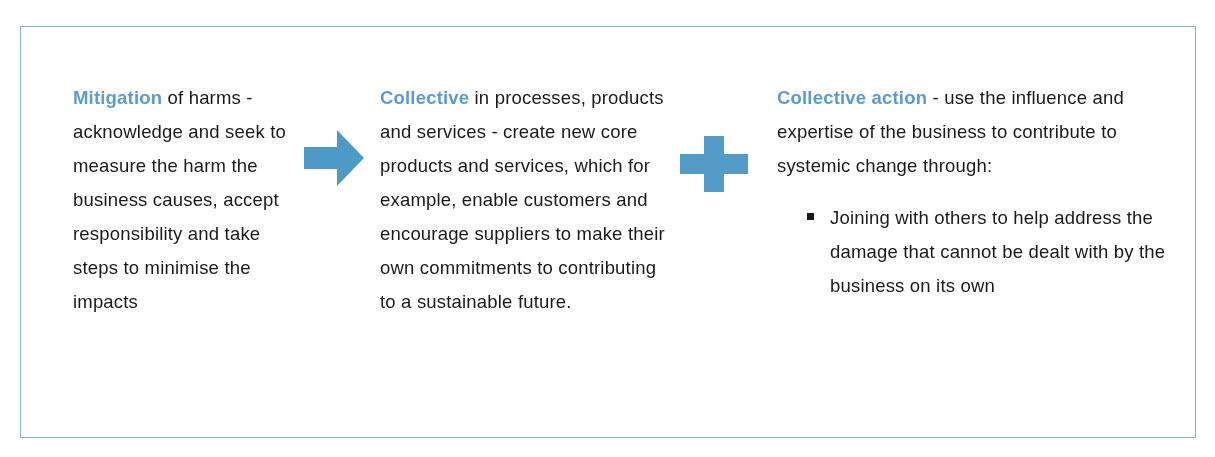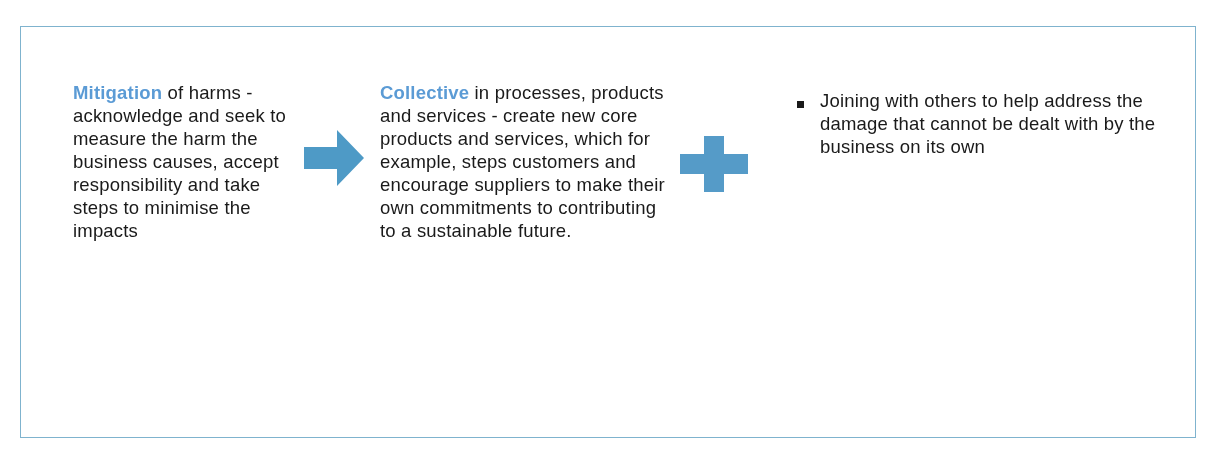--- a/index.html
+++ b/index.html
@@ -30,21 +30,21 @@
     height: 412px;
     border: 1.5px solid #7fb3ce;
     background: #ffffff;
     box-sizing: border-box;
   }
 
   
   .col {
     position: absolute;
     font-size: 18.5px;
-    line-height: 23px;
+    line-height: 34px;
     color: #1a1a1a;
     letter-spacing: 0.01em;
   }
 
   .col-mitigation {
     left: 52px;
     top: 54px;
     width: 225px;
   }
 
@@ -61,21 +61,21 @@
   }
 
   .lead {
     color: #5b9bd5;
     font-weight: bold;
   }
 
   
   .bullets {
     list-style: none;
-    margin: 8px;
+    margin: 18px;
     padding: 0;
   }
   .bullets li {
     position: relative;
     padding-left: 35px;
     margin: 0;
   }
   .bullet-marker {
     position: absolute;
     left: 12px;
@@ -111,30 +111,33 @@
       <span class="lead">Mitigation</span><span> of harms - acknowledge and seek to measure the harm the business causes, accept responsibility and take steps to minimise the impacts</span>
     </div>
 
     <div class="arrow-icon">
       <svg width="60" height="56" viewBox="0 0 60 56" xmlns="http://www.w3.org/2000/svg">
         <polygon points="0,17 33,17 33,0 60,28 33,56 33,39 0,39" fill="#4e9ac6"></polygon>
       </svg>
     </div>
 
     <div class="col col-innovation">
-      <span class="lead">Collective</span><span> in processes, products and services - create new core products and services, which for example, steps customers and encourage suppliers to make their own commitments to contributing to a sustainable future.</span>
+      <span class="lead">Collective</span><span> in processes, products and services - create new core products and services, which for example, enable customers and encourage suppliers to make their own commitments to contributing to a sustainable future.</span>
     </div>
 
     <div class="plus-icon">
       <svg width="68" height="56" viewBox="0 0 68 56" xmlns="http://www.w3.org/2000/svg">
         <polygon points="24,0 44,0 44,18 68,18 68,38 44,38 44,56 24,56 24,38 0,38 0,18 24,18" fill="#559bc8"></polygon>
       </svg>
     </div>
 
     <div class="col col-collective">
+      <div>
+        <span class="lead">Collective action</span><span> - use the influence and expertise of the business to contribute to systemic change through:</span>
+      </div>
       <ul class="bullets">
         <li>
           <span class="bullet-marker"></span>
           <span>Joining with others to help address the damage that cannot be dealt with by the business on its own</span>
         </li>
       </ul>
     </div>
 
   </div>
 </div>

